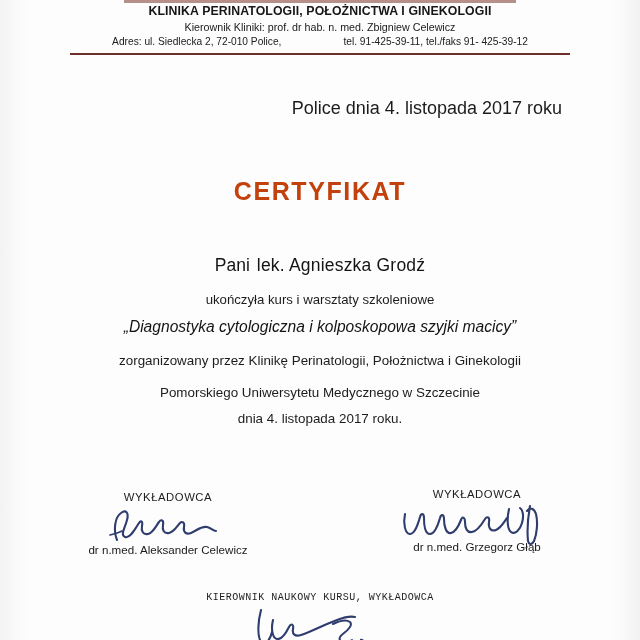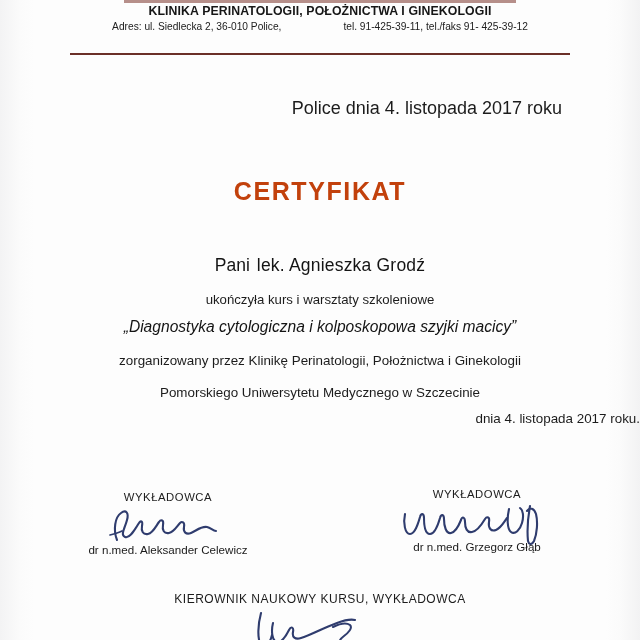--- a/index.html
+++ b/index.html
@@ -170,21 +170,21 @@
     text-align: center;
     font-size: 13.4px;
     color: #1c1c1c;
     white-space: nowrap;
   }
 
   .line-course-date {
     position: absolute;
     top: 411px;
     left: 0; right: 0;
-    text-align: right;
+    text-align: center;
     font-size: 13.4px;
     color: #1c1c1c;
   }
 
   
   .sig-block {
     position: absolute;
     width: 250px;
     text-align: center;
   }
@@ -214,37 +214,38 @@
     white-space: nowrap;
     margin-top: -3px;
   }
 
   .sig-bottom {
     position: absolute;
     left: 0; right: 0;
     top: 592px;
     text-align: center;
   }
-  .sig-bottom .sig-role { font-size: 12px; letter-spacing: .5px; }
+  .sig-bottom .sig-role { font-size: 10px; letter-spacing: .5px; font-family: Liberation Mono, monospace; }
   .sig-bottom .sig-ink { height: 44px; margin-top: 3px; }
 </style>
 </head>
 <body>
 
 <div class="page">
 
   <div class="paper-edge-left"></div>
   <div class="paper-edge-right"></div>
 
   <div class="top-rule"></div>
 
   <div class="letterhead">
     <div class="lh-title">KLINIKA  PERINATOLOGII, POŁOŻNICTWA I GINEKOLOGII</div>
+    <div class="lh-sub">Kierownik Kliniki:  prof. dr hab. n. med. Zbigniew Celewicz</div>
     <div class="lh-addr">
-      <span>Adres: ul. Siedlecka 2, 36-010 Police,</span>
+      <span>Adres: ul. Siedlecka 2, 72-010 Police,</span>
       <span class="addr-gap"></span>
       <span>tel. 91-425-39-11,  tel./faks  91- 425-39-12</span>
     </div>
   </div>
 
   <div class="divider"></div>
 
   <div class="place-date">Police dnia 4. listopada 2017 roku</div>
 
   <div class="cert-title">CERTYFIKAT</div>

